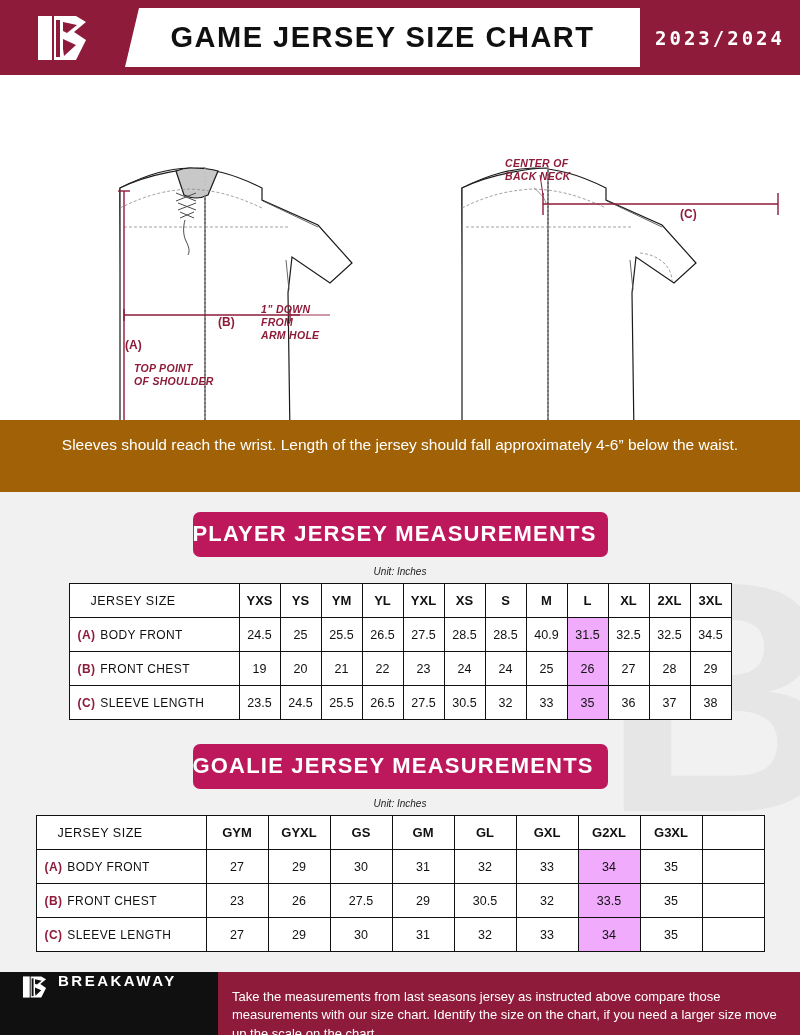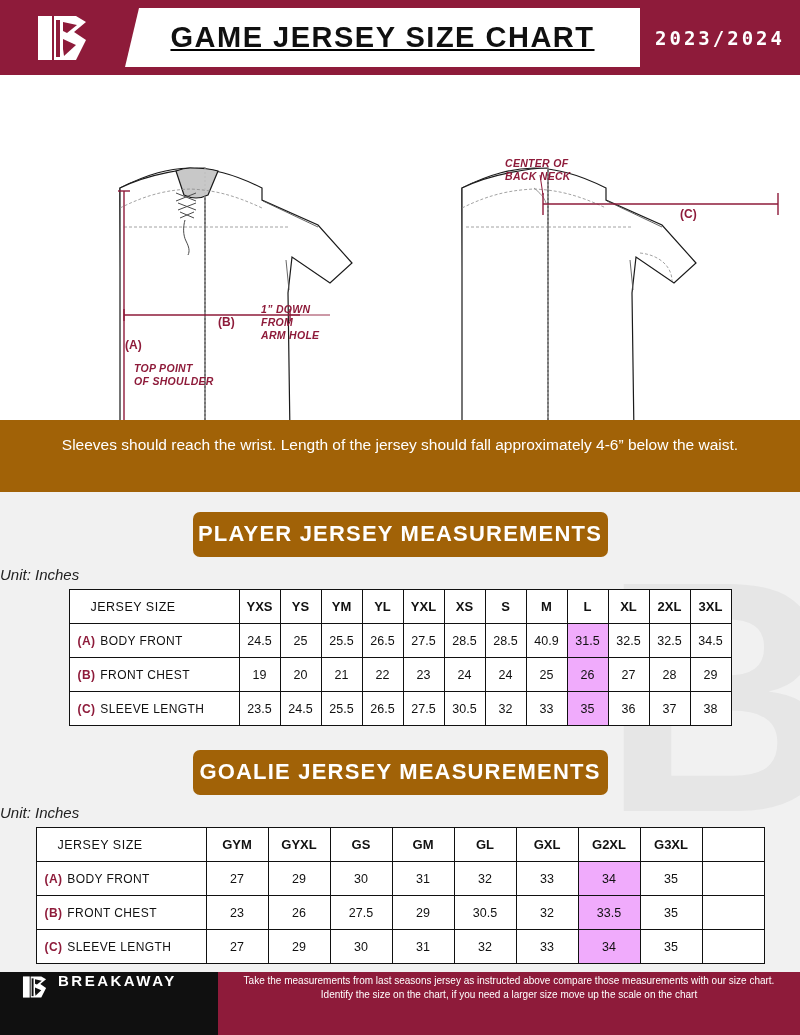--- a/index.html
+++ b/index.html
@@ -35,21 +35,20 @@
   }
   .logo-mark svg { display:block; }
   .header .title-box {
     flex: 1;
     background: #ffffff;
     margin: 8px 0 8px 0;
     display: flex;
     align-items: center;
     justify-content: center;
     clip-path: polygon(14px 0, 100% 0, 100% 100%, 0 100%);
-    text-decoration: underline;
   }
   .header .title-box h1 {
     margin: 0;
     font-size: 29px;
     font-weight: bold;
     letter-spacing: 1.5px;
     color: #101010;
     font-family: "Liberation Sans", sans-serif;
   }
   .header .season-box {
@@ -114,34 +113,34 @@
     font-weight: bold;
     color: #e6e6e6;
     line-height: 1;
     z-index: 0;
     font-family: "Liberation Sans", sans-serif;
     user-select: none;
   }
   .section { position: relative; z-index: 1; }
   .section-title {
     margin: 6px auto 0;
-    background: #a16207;
+    background: #be185d;
     color: #ffffff;
     width: 415px;
-    text-align: center;
+    text-align: left;
     padding: 9px 0 10px;
     border-radius: 7px;
     font-size: 22px;
     font-weight: bold;
     letter-spacing: 1.2px;
   }
   .unit {
-    text-align: left;
+    text-align: center;
     font-style: italic;
-    font-size: 15px;
+    font-size: 10px;
     color: #222;
     margin: 9px 0 6px;
   }
   table {
     border-collapse: collapse;
     margin: 0 auto;
     background: #ffffff;
   }
   table td, table th {
     border: 1px solid #111111;
@@ -187,24 +186,23 @@
   }
   .footer .fbrand .fname {
     color: #ffffff;
     font-size: 15px;
     letter-spacing: 2.5px;
     font-weight: bold;
   }
   .footer .ftext {
     flex: 1;
     color: #ffffff;
-    font-size: 10px;
+    font-size: 13px;
     line-height: 1.42;
-    padding: 2px 14px 0 14px;
-    text-align: center;
+    padding: 16px 14px 0 14px;
   }
 </style>
 </head>
 <body>
 
 <div class="header">
   <div class="logo-box">
     <div class="logo-mark">
       <svg width="54" height="52" viewBox="0 0 54 52">
         <polygon points="2,4 16,4 16,48 2,48" fill="#ffffff"></polygon>

